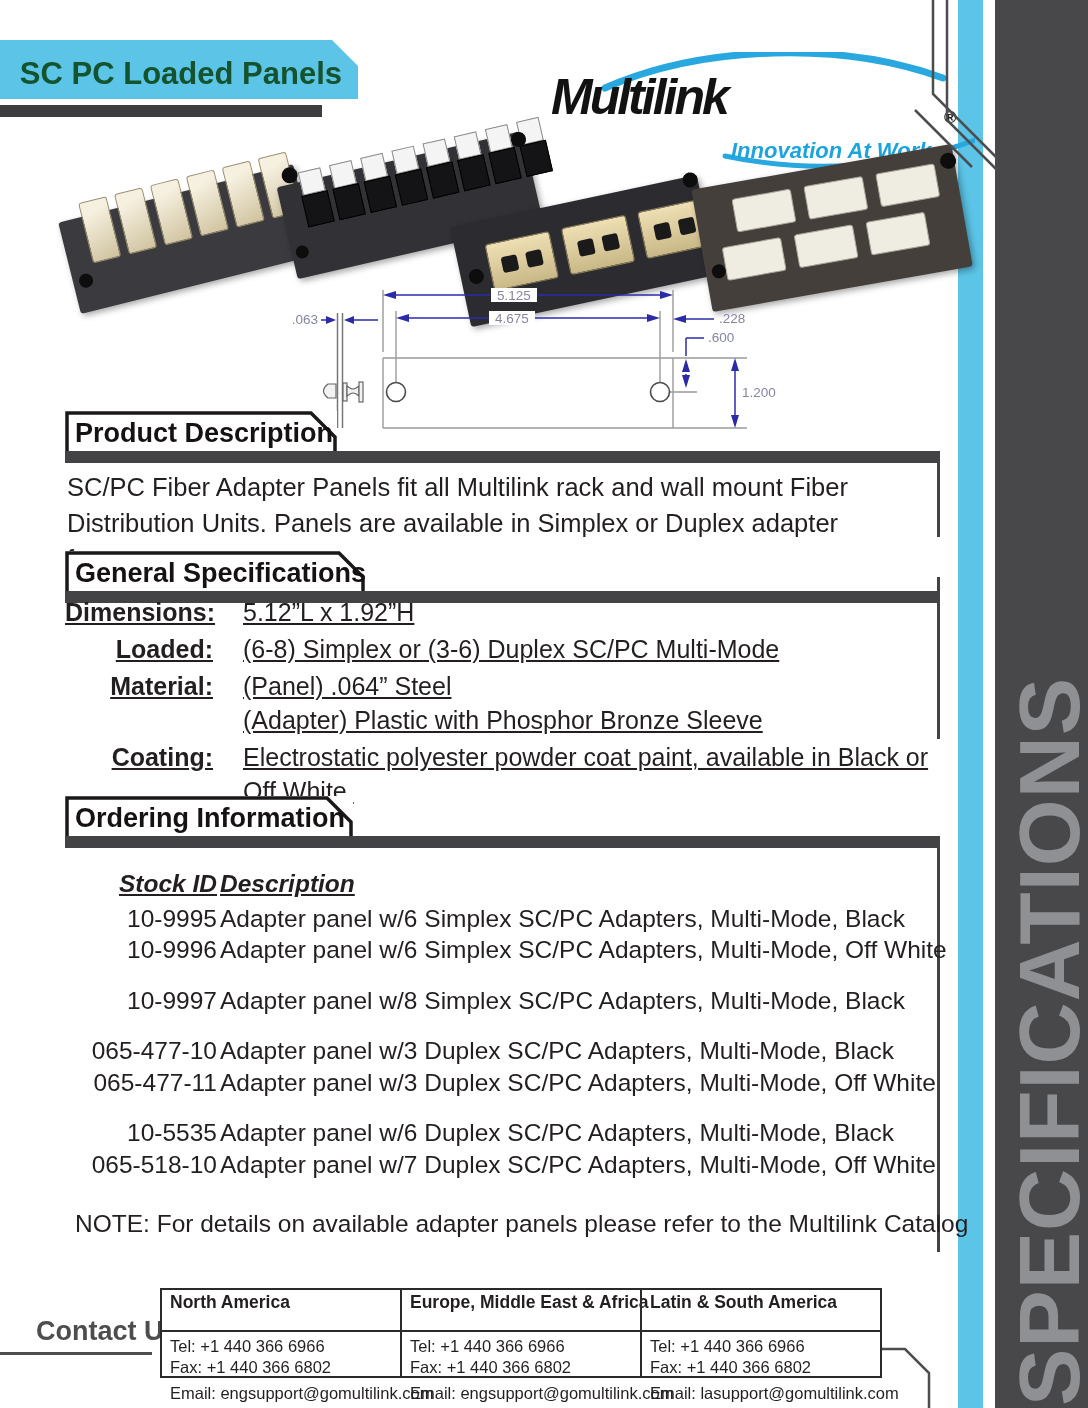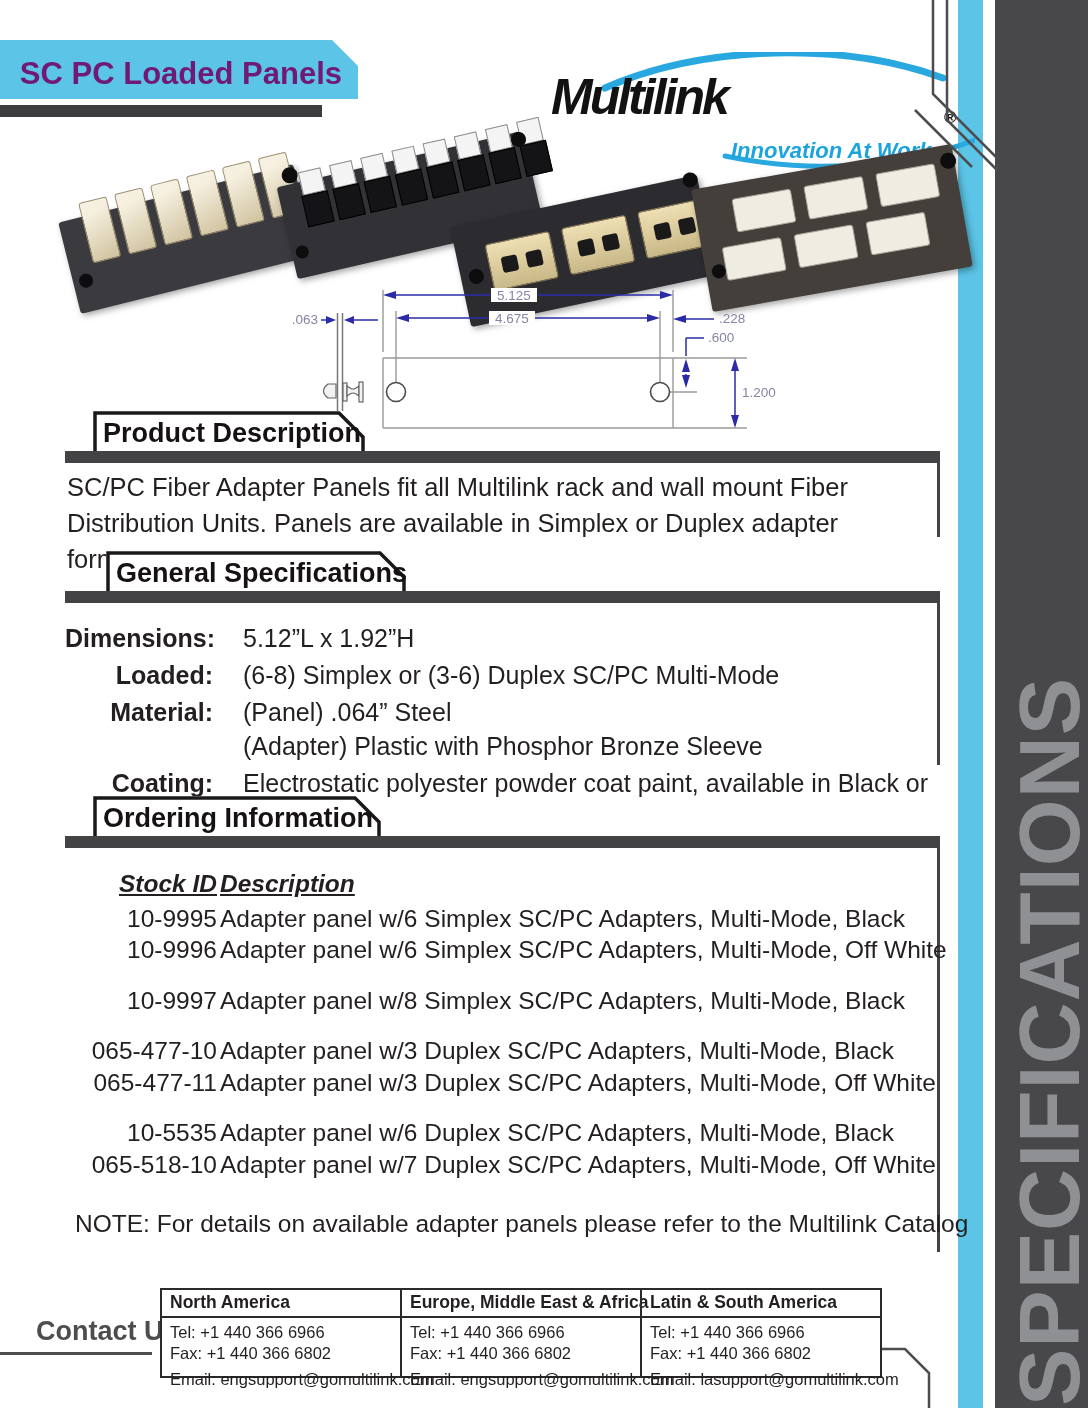--- a/index.html
+++ b/index.html
@@ -12,21 +12,21 @@
   .cyan-stripe { position:absolute; left:958px; top:0; width:25px; height:1408px; background:#5bc4e7; }
   .side-rail  { position:absolute; left:995px; top:0; width:93px; height:1408px; background:#48484b; }
   .side-rail-text {
     position:absolute; left:1000px; top:1406px; width:812px; height:93px;
     transform:rotate(-90deg); transform-origin:0 0;
     font-size:86px; font-weight:bold; letter-spacing:1px; color:#8e9093; white-space:nowrap;
   }
   
   .banner { position:absolute; left:0; top:40px; width:358px; height:59px; background:#5bc4e7;
     clip-path:polygon(0 0, 332px 0, 358px 26px, 358px 59px, 0 59px); }
-  .banner-text { position:absolute; right:16px; top:16px; font-size:31px; font-weight:bold; color:#701a75; }
+  .banner-text { position:absolute; right:16px; top:16px; font-size:31px; font-weight:bold; color:#14532d; }
   .topbar-dark { position:absolute; left:0; top:105px; width:322px; height:12px; background:#3d3d40; }
   
   .logo { position:absolute; left:545px; top:52px; width:430px; height:118px; }
   .logo svg { position:absolute; left:0; top:0; }
   .logo-brand { position:absolute; left:6px; top:16px; font-size:50px; font-weight:bold; font-style:italic;
     letter-spacing:-3px; color:#121212; white-space:nowrap; }
   .logo-reg { position:absolute; left:399px; top:56px; font-size:17px; font-weight:bold; color:#1a1a1a; }
   .logo-tagline { position:absolute; left:186px; top:86px; font-size:22px; font-weight:bold; font-style:italic;
     color:#1ba4de; white-space:nowrap; }
   
@@ -44,21 +44,21 @@
   .p3 { left:400px; top:52px; width:252px; height:102px; background:#2c2c30; transform:rotate(-12deg); }
   .c-duplex-beige { width:64px; height:46px; background:linear-gradient(#eedfb4,#c9b887);
     border:1px solid #8f815c; border-radius:4px; display:flex; align-items:center; justify-content:center; gap:9px; }
   .port { width:16px; height:16px; background:#1a1a1a; border-radius:3px; }
   .p4 { left:642px; top:18px; width:264px; height:124px; background:#443f3b; transform:rotate(-10deg); }
   .c-duplex-white { width:58px; height:32px; background:#efede2; border:1px solid #a8a499; border-radius:3px; }
   
   .tech-drawing { position:absolute; left:278px; top:278px; }
   .dim-label { font-size:13.5px; fill:#8585a6; font-family:"Liberation Sans",sans-serif; }
   
-  .section-tab { position:absolute; background:#ffffff;margin-left:28px; }
+  .section-tab { position:absolute; background:#ffffff; }
   .section-tab svg { position:absolute; left:0; top:0; }
   .tab-text { position:absolute; left:10px; top:7px; font-size:27px; font-weight:bold; color:#161214; white-space:nowrap; }
   .section-bar { position:absolute; height:12px; background:#434346; }
   .section-body { position:absolute; border-right:3px solid #434346; box-sizing:border-box; }
   
   .pd-text { font-size:25.5px; line-height:36px; padding:6px 26px 0 2px; }
   
   .spec-rows { padding-top:18px; }
   .spec-row { display:flex; font-size:25px; line-height:34px; margin-bottom:3px; }
   .spec-label { width:148px; text-align:right; font-weight:bold; flex:none; }
@@ -72,21 +72,21 @@
   .ord-desc { margin-left:3px; white-space:nowrap; }
   .group-gap { margin-top:19px; }
   .ord-note { margin-top:30px; margin-left:-12px; font-size:24.5px; white-space:nowrap; }
   
   .contact-label { position:absolute; left:36px; top:1316px; font-size:27px; font-weight:bold; color:#4d4d4f; }
   .contact-rule { position:absolute; left:0; top:1352px; width:152px; height:3px; background:#4d4d4f; }
   .contact-table { position:absolute; left:160px; top:1288px; width:722px; height:90px; display:flex;
     border:2px solid #2a2a2a; box-sizing:border-box; background:#fff; }
   .contact-col { flex:1; border-left:2px solid #2a2a2a; display:flex; flex-direction:column; min-width:0; }
   .contact-col.first { border-left:none; }
-  .contact-col-header { font-size:17.5px; font-weight:bold; padding:2px 8px 3px; border-bottom:2px solid #2a2a2a; white-space:nowrap; }
+  .contact-col-header { font-size:17.5px; font-weight:bold; padding:2px 8px 17px; border-bottom:2px solid #2a2a2a; white-space:nowrap; }
   .contact-col-body { padding:4px 8px; font-size:16.5px; line-height:21px; white-space:nowrap; }
   .contact-email { margin-top:5px; }
   
   .deco { position:absolute; left:0; top:0; pointer-events:none; }
 </style>
 </head>
 <body>
 
 <div id="page">
 
@@ -250,28 +250,28 @@
     <svg width="272" height="40">
         <path d="M2,40 V2 H246 L270,26 V40" stroke="#1b181a" stroke-width="3.5" fill="none"></path>
       </svg>
     <span class="tab-text">Product Description</span>
   </div>
   <div class="section-bar" style="left:65px; top:451px; width:875px;"></div>
   <div class="section-body" style="left:65px; top:463px; width:875px; height:74px;">
     <div class="pd-text">SC/PC Fiber Adapter Panels fit all Multilink rack and wall mount Fiber Distribution Units.  Panels are available in Simplex or Duplex adapter format.</div>
   </div>
 
-  <div class="section-tab" style="left:78px; top:551px; width:300px; height:40px;">
+  <div class="section-tab" style="left:65px; top:551px; width:300px; height:40px;">
     <svg width="300" height="40">
         <path d="M2,40 V2 H274 L298,26 V40" stroke="#1b181a" stroke-width="3.5" fill="none"></path>
       </svg>
     <span class="tab-text">General Specifications</span>
   </div>
   <div class="section-bar" style="left:65px; top:591px; width:875px;"></div>
-  <div class="section-body" style="left:65px; top:603px; width:875px; height:162px;">
+  <div class="section-body" style="left:65px; top:577px; width:875px; height:162px;text-decoration:underline;">
     <div class="spec-rows">
       <div class="spec-row">
         <div class="spec-label">Dimensions:</div>
         <div class="spec-values">
             <div>5.12”L x 1.92”H</div>
           </div>
       </div>
       <div class="spec-row">
         <div class="spec-label">Loaded:</div>
         <div class="spec-values">

